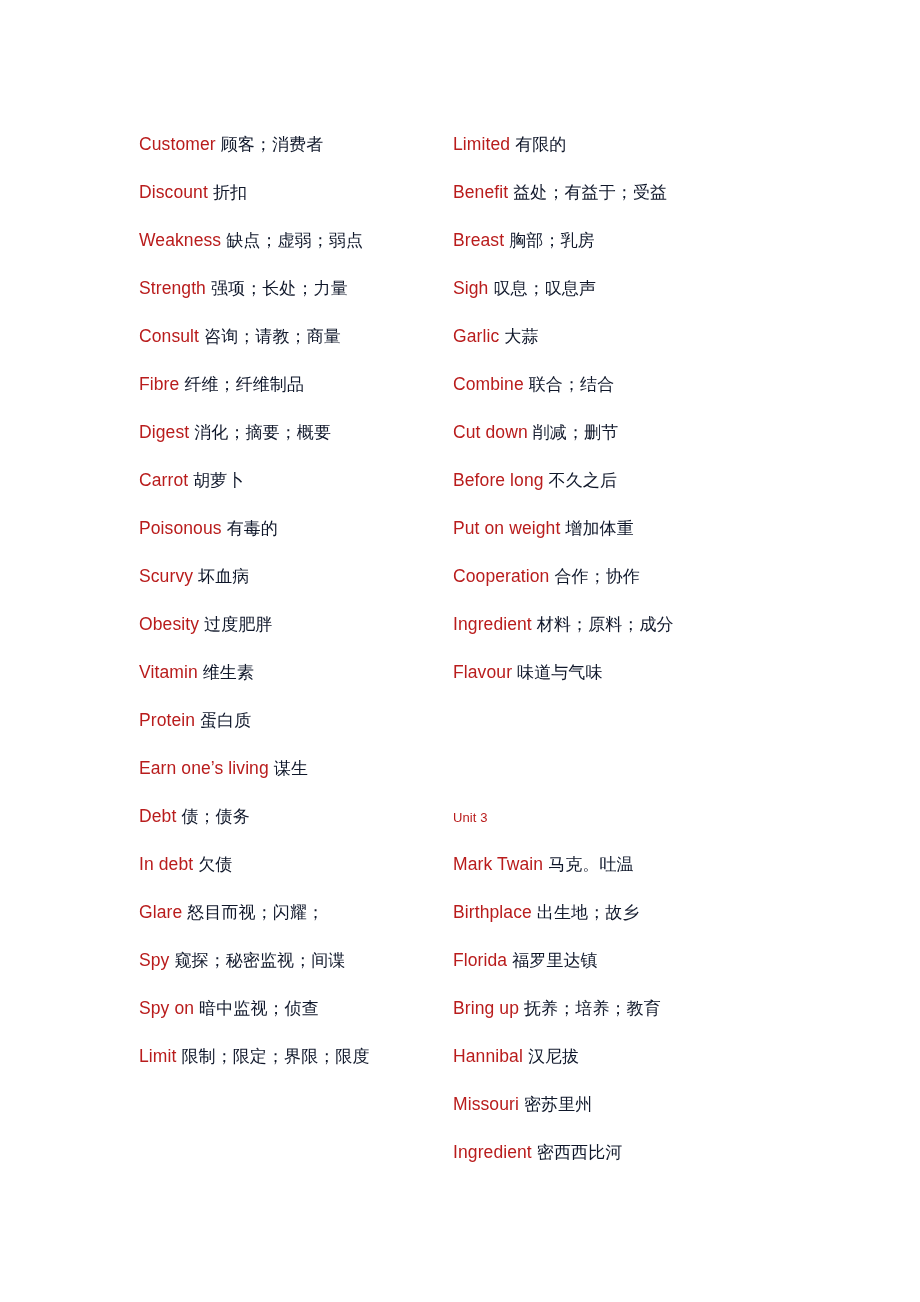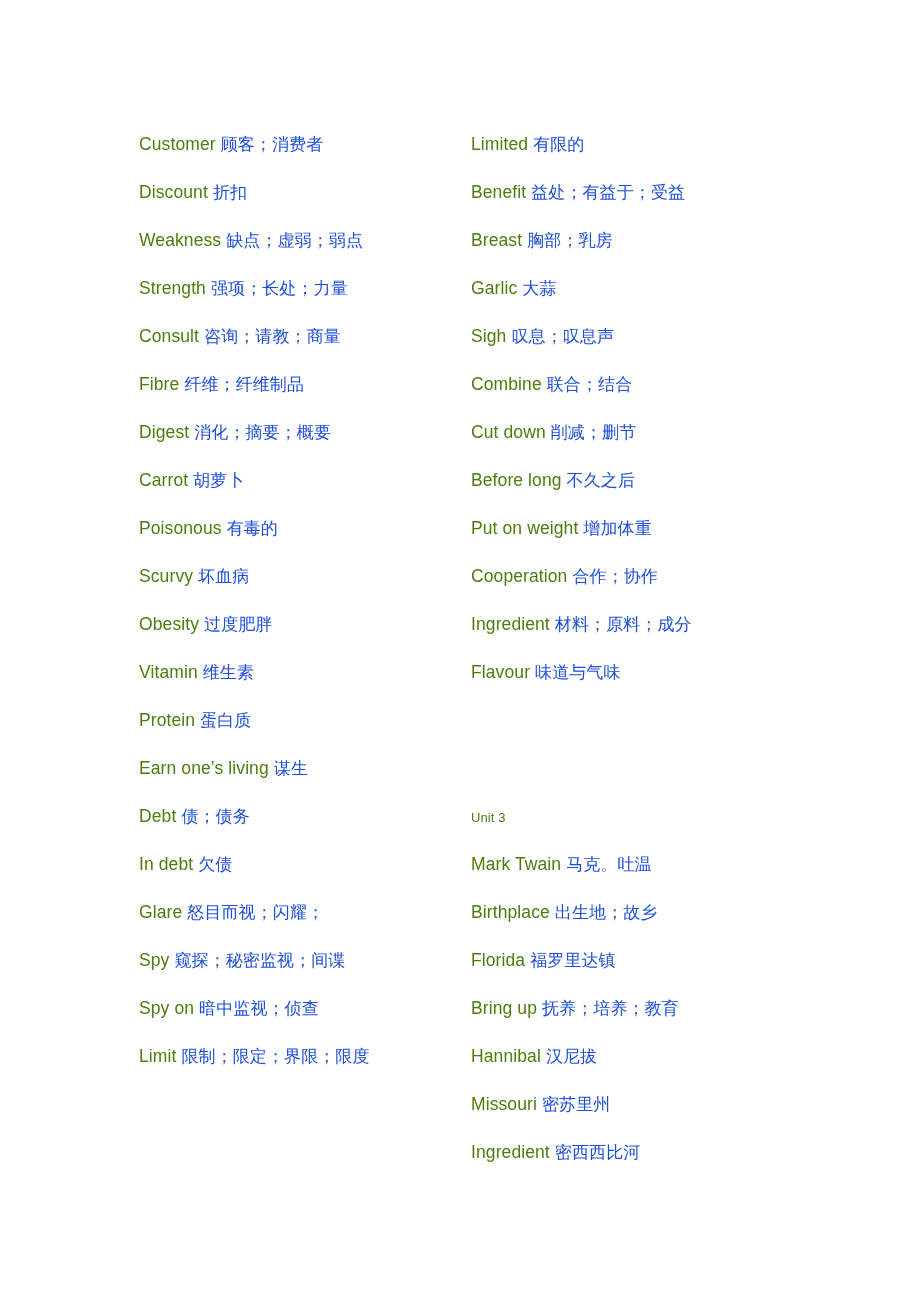--- a/index.html
+++ b/index.html
@@ -34,45 +34,45 @@
     left: 0;
     top: 120px;
     width: 920px;
   }
 
   .column {
     position: absolute;
     top: 0;
   }
   .column.left  { left: 139px; width: 330px; }
-  .column.right { left: 471px; width: 400px; }
+  .column.right { left: 453px; width: 400px; }
 
   .entry {
     height: 48px;
     line-height: 48px;
     white-space: nowrap;
     font-size: 17.5px;
     letter-spacing: 0.1px;
   }
   
   .entry.blank {
     height: 48px;
   }
 
   
   .term {
     font-family: "Liberation Sans", sans-serif;
     font-size: 17.5px;
-    color: #4d7c0f;
+    color: #b91c1c;
   }
   
   .gloss {
     font-family: Liberation Mono, monospace;
     font-size: 17px;
-    color: #1d4ed8;
+    color: #0f172a;
     margin-left: 5px;
   }
   
   .entry.heading .term {
     font-size: 13px;
   }
 </style>
 </head>
 <body>
 
@@ -97,22 +97,22 @@
         <div class="entry"><span class="term">In debt</span><span class="gloss">欠债</span></div>
         <div class="entry"><span class="term">Glare</span><span class="gloss">怒目而视；闪耀；</span></div>
         <div class="entry"><span class="term">Spy</span><span class="gloss">窥探；秘密监视；间谍</span></div>
         <div class="entry"><span class="term">Spy on</span><span class="gloss">暗中监视；侦查</span></div>
         <div class="entry"><span class="term">Limit</span><span class="gloss">限制；限定；界限；限度</span></div>
       </div>
     <div class="column right">
         <div class="entry"><span class="term">Limited</span><span class="gloss">有限的</span></div>
         <div class="entry"><span class="term">Benefit</span><span class="gloss">益处；有益于；受益</span></div>
         <div class="entry"><span class="term">Breast</span><span class="gloss">胸部；乳房</span></div>
+        <div class="entry"><span class="term">Sigh</span><span class="gloss">叹息；叹息声</span></div>
         <div class="entry"><span class="term">Garlic</span><span class="gloss">大蒜</span></div>
-        <div class="entry"><span class="term">Sigh</span><span class="gloss">叹息；叹息声</span></div>
         <div class="entry"><span class="term">Combine</span><span class="gloss">联合；结合</span></div>
         <div class="entry"><span class="term">Cut down</span><span class="gloss">削减；删节</span></div>
         <div class="entry"><span class="term">Before long</span><span class="gloss">不久之后</span></div>
         <div class="entry"><span class="term">Put on weight</span><span class="gloss">增加体重</span></div>
         <div class="entry"><span class="term">Cooperation</span><span class="gloss">合作；协作</span></div>
         <div class="entry"><span class="term">Ingredient</span><span class="gloss">材料；原料；成分</span></div>
         <div class="entry"><span class="term">Flavour</span><span class="gloss">味道与气味</span></div>
         <div class="entry blank"></div>
         <div class="entry blank"></div>
         <div class="entry heading"><span class="term">Unit 3</span></div>

